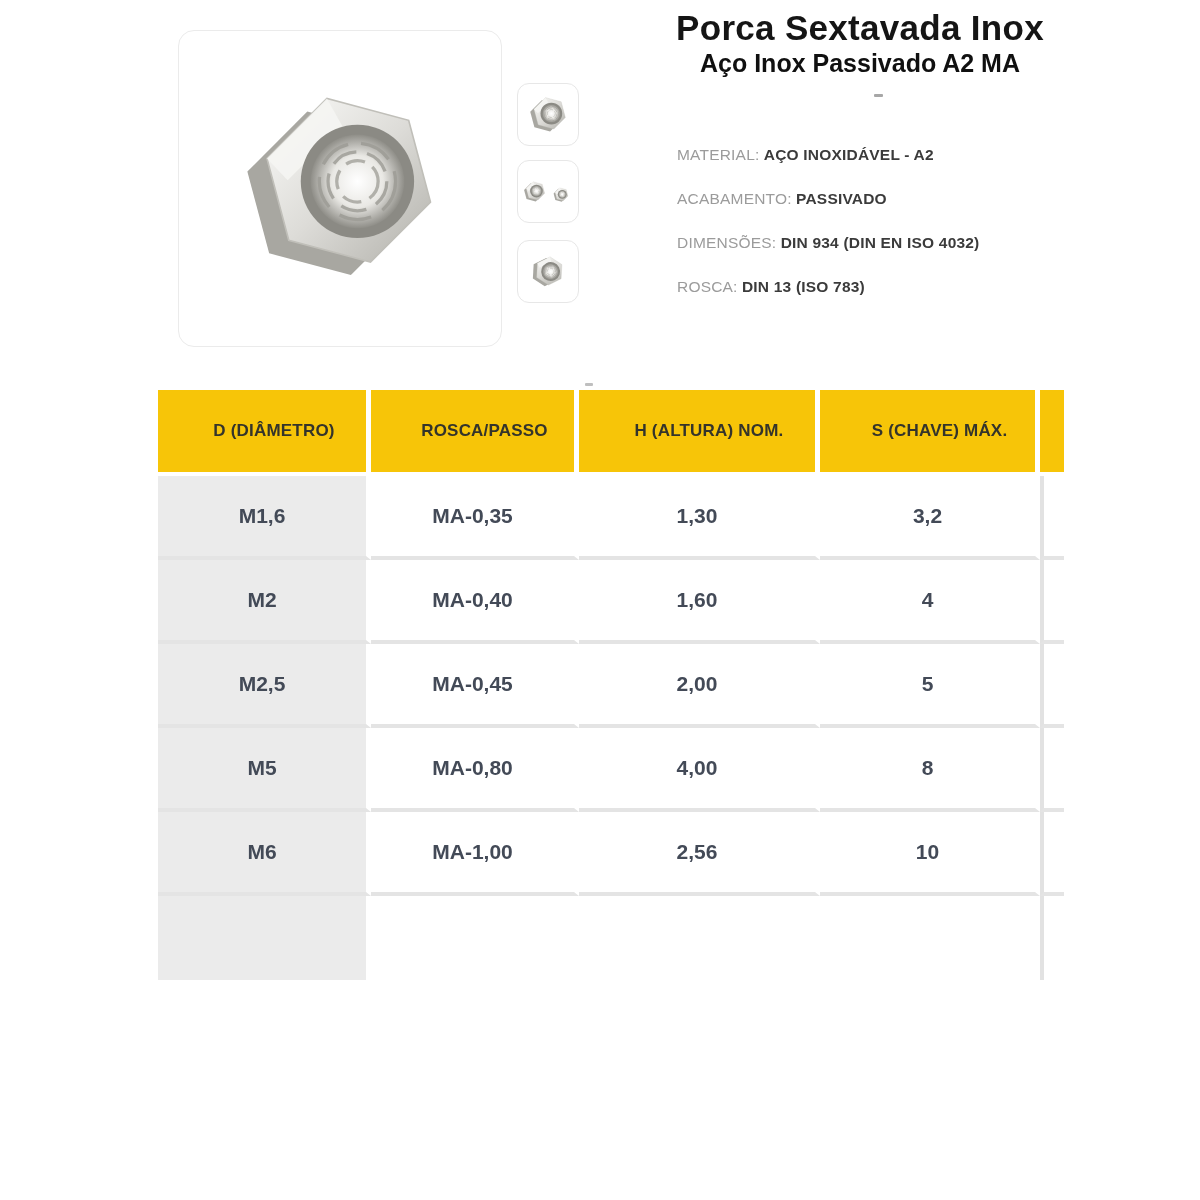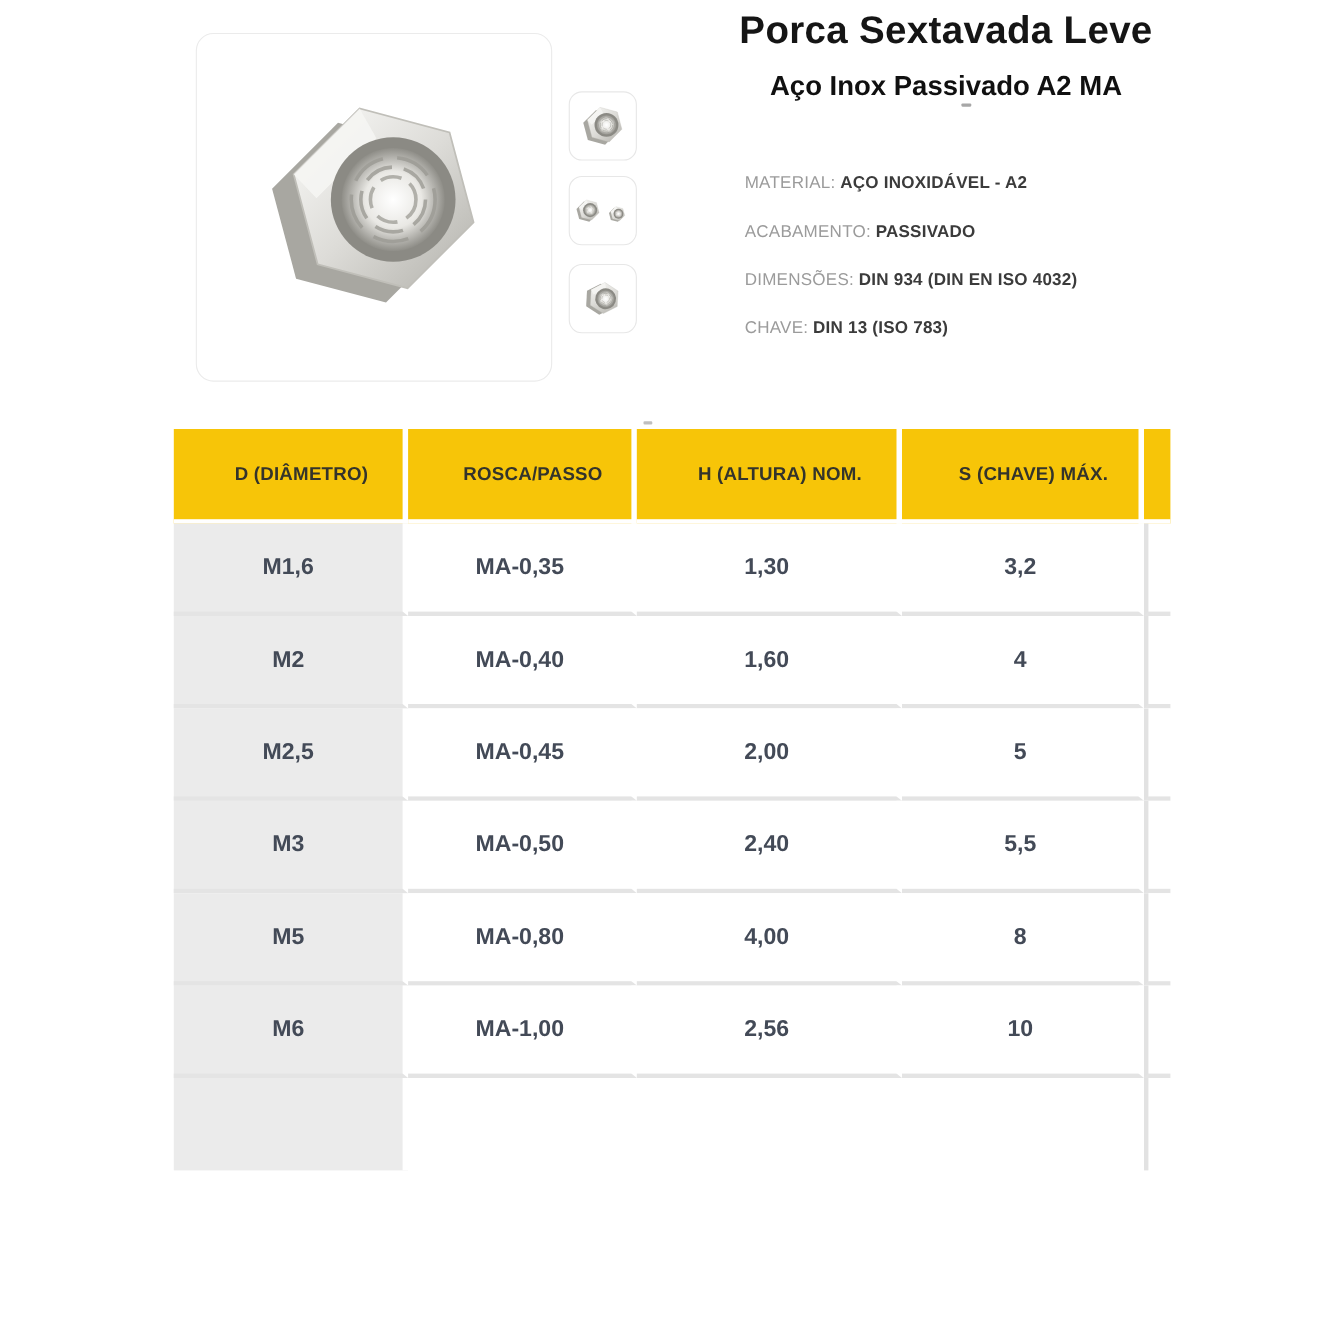--- a/index.html
+++ b/index.html
@@ -22,23 +22,23 @@
   #thumb-3 { top:240px; }
 
   
   .info { position:absolute; left:612px; top:8px; width:496px; }
   .info h1 {
     font-size:35px; font-weight:800; letter-spacing:.3px;
     color:#151515; text-align:center; line-height:40px;
   }
   .info h2 {
     font-size:25px; font-weight:700; color:#101010;
-    text-align:center; line-height:29px; margin-top:16px;
-  }
-  .details { position:absolute; left:677px; top:158px; }
+    text-align:center; line-height:29px; margin-top:1px;
+  }
+  .details { position:absolute; left:677px; top:146px; }
   .detail-row { margin-bottom:26px; font-size:15.5px; line-height:18px; white-space:nowrap; }
   .detail-label { color:#9b9b9b; font-weight:400; letter-spacing:.2px; }
   .detail-value { color:#3b3b3b; font-weight:700; letter-spacing:.2px; }
 
   .artifact-dash { position:absolute; background:#8a8a8a; border-radius:1px; }
   #dash-1 { left:874px; top:94px;  width:9px; height:3px; opacity:.75; }
   #dash-2 { left:585px; top:383px; width:8px; height:3px; opacity:.55; }
 
   
   table.spec {
@@ -109,39 +109,39 @@
 </div>
 <div class="thumb" id="thumb-3">
   <svg width="40" height="46" viewBox="0 0 220 220">
     <g transform="rotate(18 110 100) translate(0,10)">
         <use href="#nut" width="220" height="200"></use>
       </g>
   </svg>
 </div>
 
 <div class="info">
-  <h1>Porca Sextavada Leve</h1>
+  <h1>Porca Sextavada Inox</h1>
   <h2>Aço Inox Passivado A2 MA</h2>
 </div>
 
 <div class="details">
   <div class="detail-row">
     <span class="detail-label">MATERIAL:</span>
     <span class="detail-value">AÇO INOXIDÁVEL - A2</span>
   </div>
   <div class="detail-row">
     <span class="detail-label">ACABAMENTO:</span>
     <span class="detail-value">PASSIVADO</span>
   </div>
   <div class="detail-row">
     <span class="detail-label">DIMENSÕES:</span>
     <span class="detail-value">DIN 934 (DIN EN ISO 4032)</span>
   </div>
   <div class="detail-row">
-    <span class="detail-label">CHAVE:</span>
+    <span class="detail-label">ROSCA:</span>
     <span class="detail-value">DIN 13 (ISO 783)</span>
   </div>
 </div>
 
 <div class="artifact-dash" id="dash-1"></div>
 <div class="artifact-dash" id="dash-2"></div>
 
 <table class="spec">
   <colgroup>
     <col style="width:213px">
@@ -175,27 +175,20 @@
         <td class="sliver-cell"></td>
       </tr>
       <tr>
         <td class="col-d">M2,5</td>
         <td>MA-0,45</td>
         <td>2,00</td>
         <td>5</td>
         <td class="sliver-cell"></td>
       </tr>
       <tr>
-        <td class="col-d">M3</td>
-        <td>MA-0,50</td>
-        <td>2,40</td>
-        <td>5,5</td>
-        <td class="sliver-cell"></td>
-      </tr>
-      <tr>
         <td class="col-d">M5</td>
         <td>MA-0,80</td>
         <td>4,00</td>
         <td>8</td>
         <td class="sliver-cell"></td>
       </tr>
       <tr>
         <td class="col-d">M6</td>
         <td>MA-1,00</td>
         <td>2,56</td>

